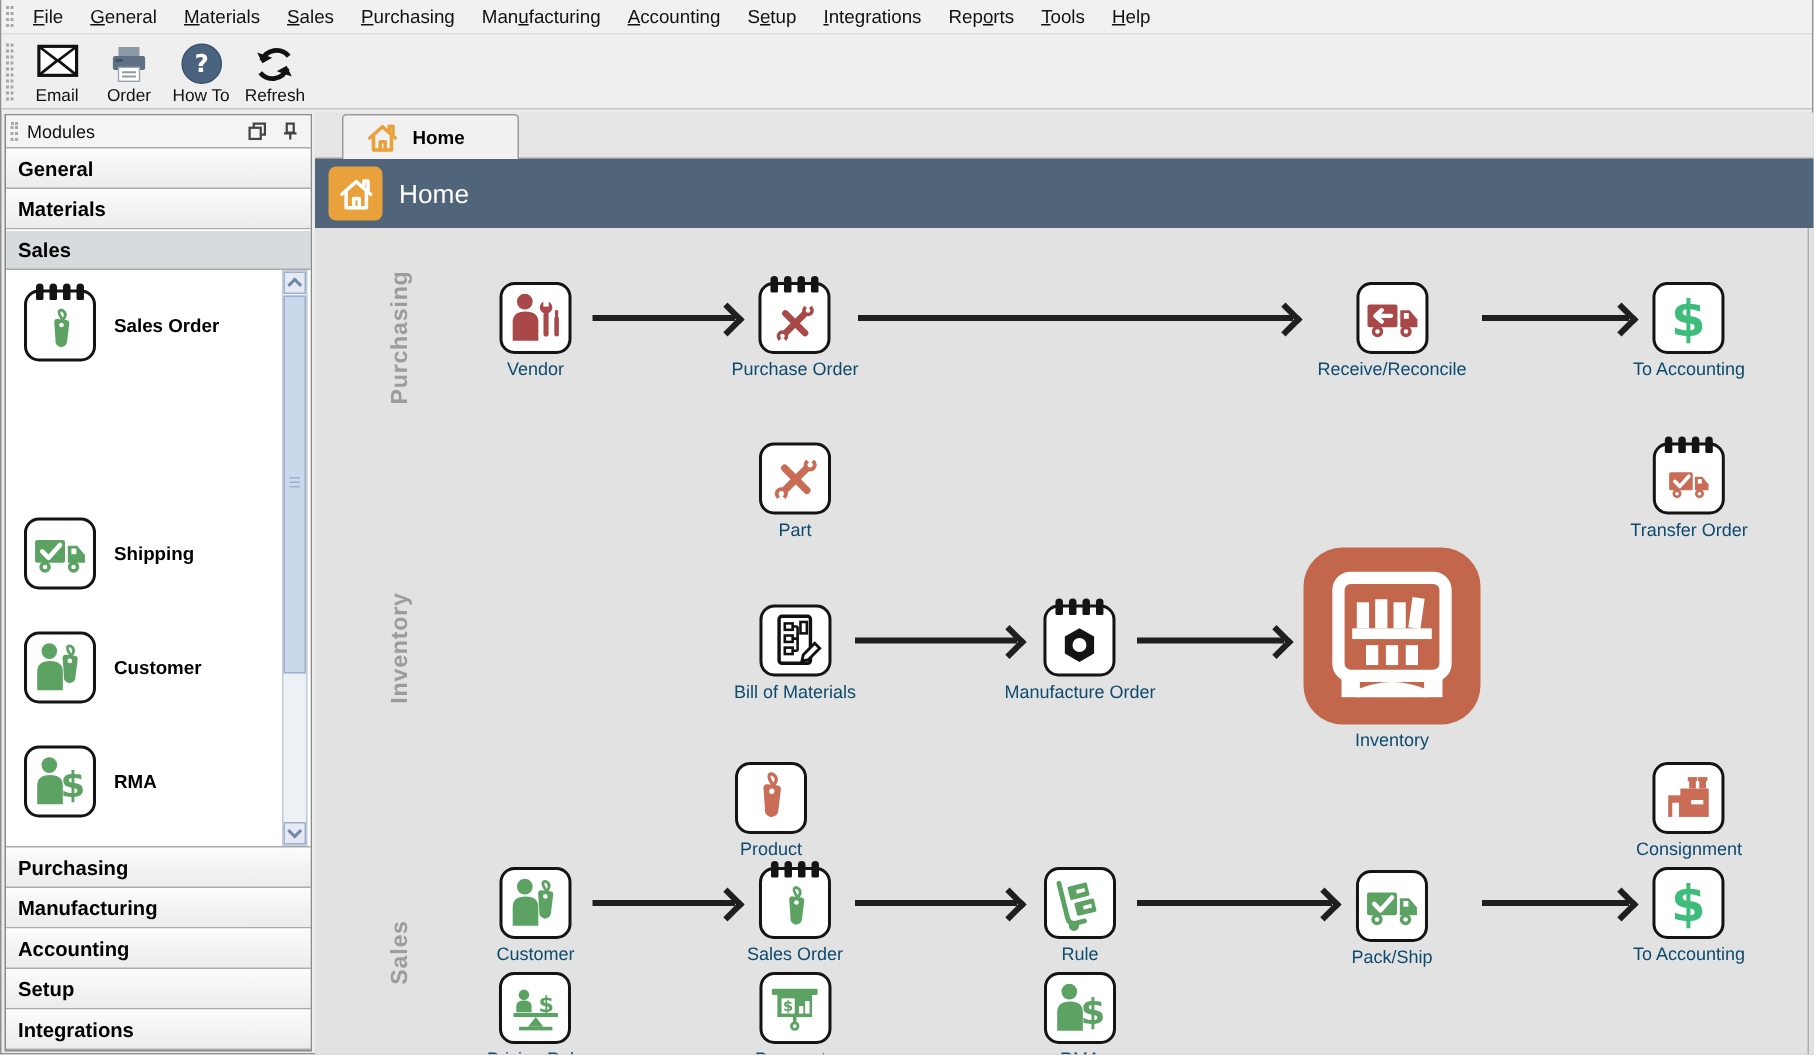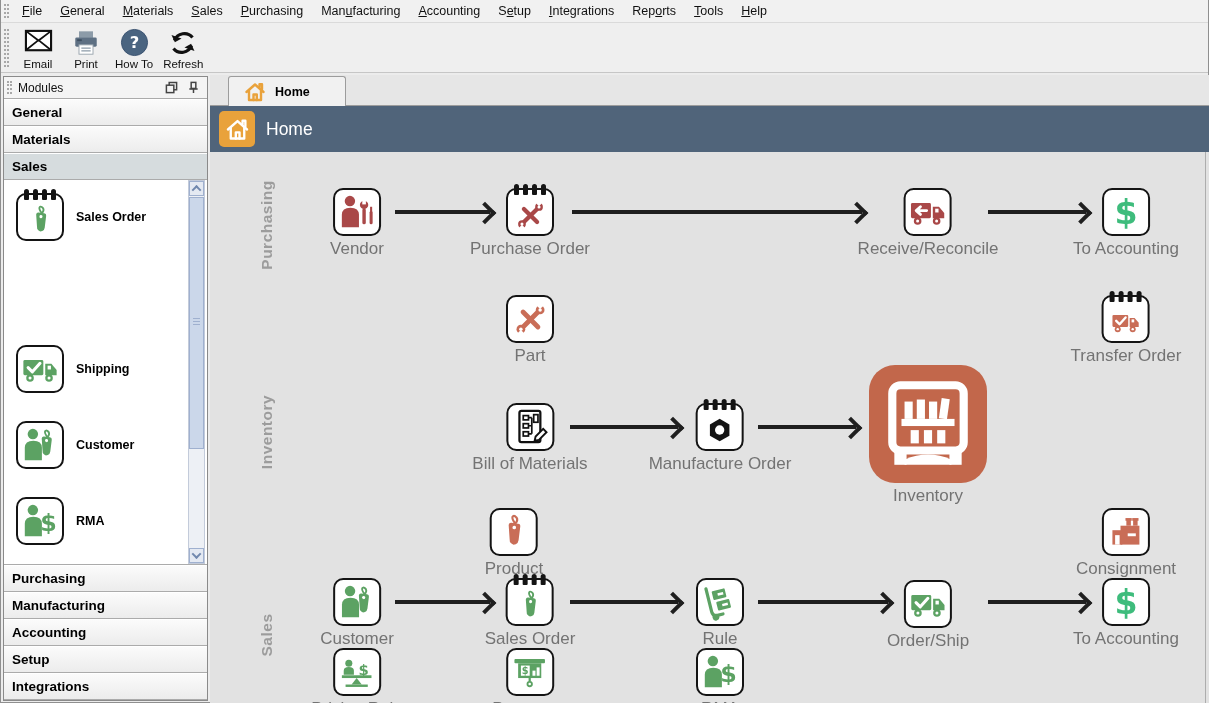--- a/index.html
+++ b/index.html
@@ -72,21 +72,21 @@
   .ph-title { color:#FFFFFF; font-size:17.5px; margin-left:11px; }
   .content { position:absolute; left:0; top:77px; width:100%; height:551px; background:#E2E2E2;
              overflow:hidden; }
   .content::after { content:""; position:absolute; right:4px; top:0; bottom:0; width:1px; background:#ADADAD; }
 
   
   .row-label { position:absolute; transform:translate(-50%,-50%) rotate(-90deg); font-size:15.5px;
                font-weight:bold; color:#9C9C9C; letter-spacing:0.5px; white-space:nowrap; }
   .node { position:absolute; transform:translateX(-50%); display:flex; flex-direction:column; align-items:center; }
   .node .icon-box.big { width:118px; height:118px; border:none; border-radius:26px; }
-  .node-label { font-size:17px; color:#737373; margin-top:3px; white-space:nowrap; }
+  .node-label { font-size:12px; color:#0c4a6e; margin-top:3px; white-space:nowrap; }
   .arrow { position:absolute; height:4px; background:#1F1F1F; }
   .arrow::after { content:""; position:absolute; right:-3px; top:-5px; width:12px; height:12px;
                   border-top:4px solid #1F1F1F; border-right:4px solid #1F1F1F; transform:rotate(45deg); }
 </style>
 </head>
 <body>
 
 <div class="window">
 
   <div class="menubar">
@@ -119,21 +119,21 @@
       <div class="tbtn">
         <span class="ticon">
           <svg width="28" height="28" viewBox="0 0 30 30" xmlns="http://www.w3.org/2000/svg">
             <rect x="7.5" y="2.5" width="15" height="7" fill="#8C9BA8"></rect>
       <rect x="3.5" y="9" width="23" height="10" rx="1.5" fill="#5E7083"></rect>
       <rect x="5.5" y="11" width="5" height="2" fill="#3E4F60"></rect>
       <rect x="7.5" y="17" width="15" height="10" fill="#fff" stroke="#9AA5AE" stroke-width="1"></rect>
       <path d="M10 20.5 h10 M10 23.5 h10" stroke="#8C9BA8" stroke-width="1.4"></path>
           </svg>
         </span>
-                 <span class="tlabel">Print</span>
+                 <span class="tlabel">Order</span>
       </div>
       <div class="tbtn">
         <span class="ticon">
           <svg width="29" height="29" viewBox="0 0 30 30" xmlns="http://www.w3.org/2000/svg">
             <circle cx="15" cy="15" r="13.5" fill="#4A6480" stroke="#3A5270" stroke-width="1"></circle>
       <text x="15" y="21" font-size="17" font-weight="bold" fill="#fff" text-anchor="middle" font-family="DejaVu Sans, sans-serif">?</text>
           </svg>
         </span>
                  <span class="tlabel">How To</span>
       </div>
@@ -531,21 +531,21 @@
               <rect x="2.5" y="10.5" width="21" height="16" rx="1.5" fill="#5CA263"></rect>
   <path d="M25.5 14.5 h6.5 l5.5 6.5 v5.5 h-12 z" fill="#5CA263"></path>
   <rect x="28" y="16.5" width="3.5" height="4" fill="#fff"></rect>
   <circle cx="9.5" cy="29.5" r="4" fill="#5CA263"></circle>
               <circle cx="9.5" cy="29.5" r="1.6" fill="#fff"></circle>
   <circle cx="29.5" cy="29.5" r="4" fill="#5CA263"></circle>
               <circle cx="29.5" cy="29.5" r="1.6" fill="#fff"></circle>
   <path d="M7.5 18.5 l4.5 4.5 8 -9" stroke="#fff" stroke-width="3.2" fill="none" stroke-linecap="round" stroke-linejoin="round"></path>
             </svg>
           </span>
-          <div class="node-label">Order/Ship</div>
+          <div class="node-label">Pack/Ship</div>
         </div>
         <div class="node" style="left: 916px; top: 426px;">
           <span class="icon-box">
             <svg width="38" height="38" viewBox="0 0 40 40" xmlns="http://www.w3.org/2000/svg">
               <text x="20" y="32.5" font-size="35" font-weight="bold" fill="#3EBC7C" text-anchor="middle" font-family="DejaVu Sans, sans-serif">$</text>
             </svg>
           </span>
           <div class="node-label">To Accounting</div>
         </div>
         <div class="node" style="left: 147px; top: 496px;">

